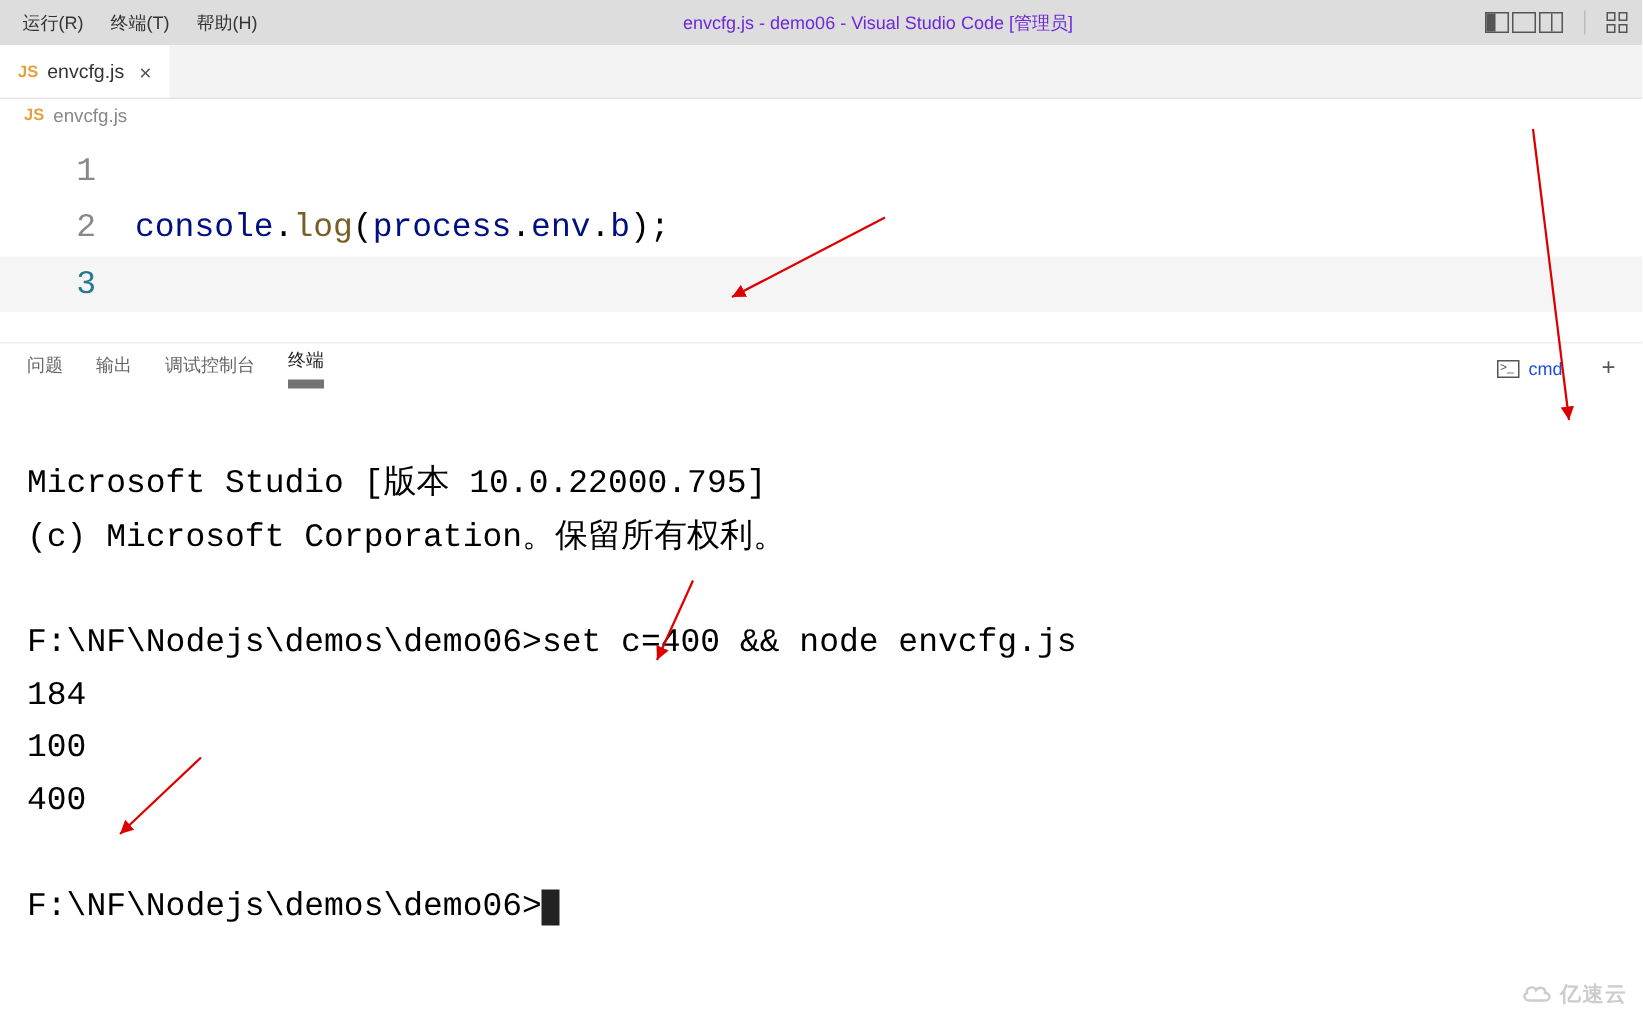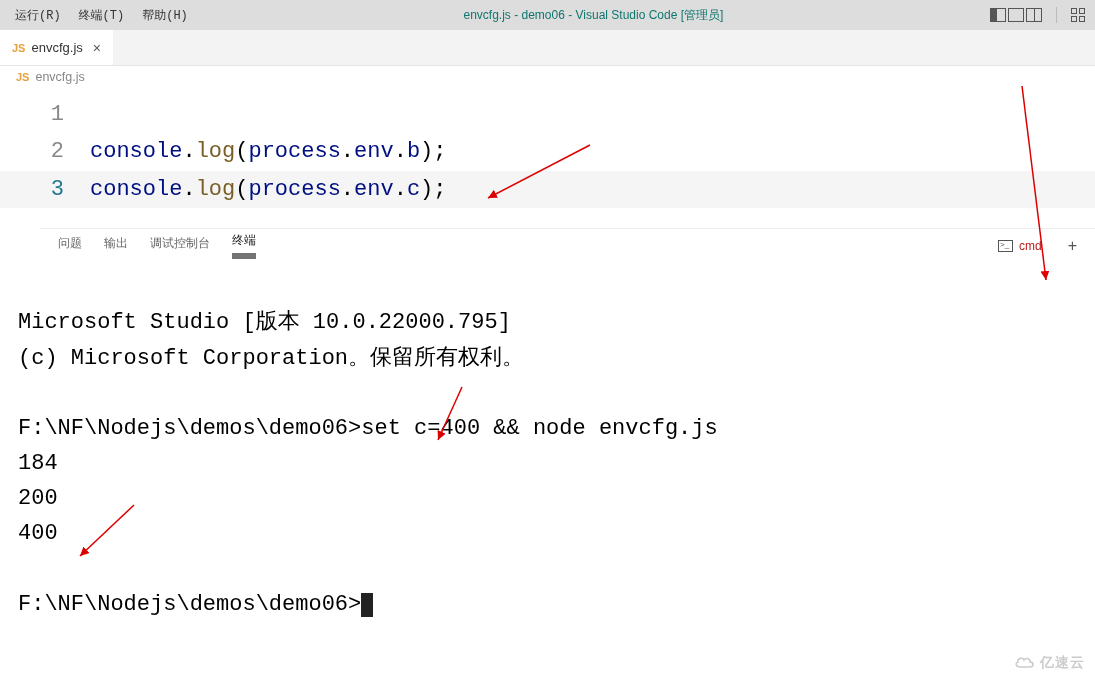--- a/index.html
+++ b/index.html
@@ -13,22 +13,22 @@
   }
   .titlebar {
     height: 30px;
     background: #dddddd;
     display: flex; align-items: center;
     padding: 0 6px;
     font-size: 12px;
     color: #333;
   }
   .titlebar .menus { display: flex; gap: 0; }
-  .titlebar .menus .menu-item { padding: 0 9px; cursor: default; font-family: Liberation Mono, monospace; }
-  .titlebar .title { flex: 1; text-align: center; color: #0f766e; font-size: 12px; }
+  .titlebar .menus .menu-item { padding: 0 9px; cursor: default; }
+  .titlebar .title { flex: 1; text-align: center; color: #6d28d9; font-size: 12px; }
   .titlebar .right-icons { display: flex; gap: 10px; align-items: center; }
   .layout-icons { display:flex; gap:2px; }
   .layout-icons .box {
     width: 16px; height: 14px; border: 1px solid #555; background: #ddd; position: relative;
   }
   .layout-icons .box.filled::before {
     content: ""; position:absolute; left:0; top:0; bottom:0; width:6px; background:#555;
   }
   .layout-icons .box.right::before {
     content:""; position:absolute; right:0; top:0; bottom:0; width:6px; background:rgba(0,0,0,0);
@@ -86,26 +86,25 @@
   .code-line.current { background: #f5f5f5; }
 
   .panel-tabs {
     display:flex; align-items:center;
     height: 34px;
     padding: 0 18px;
     font-size: 12px;
     color: #666;
     gap: 22px;
     border-top: 1px solid #eee;
-    margin-left: 40px;
   }
   .panel-tabs .ptab { padding-bottom:4px; cursor:default; }
   .panel-tabs .ptab.active { color:#222; border-bottom: 6px solid #737373; }
   .panel-tabs .spacer { flex:1; }
-  .panel-tabs .term-label { display:flex; align-items:center; gap:6px; color:#b91c1c; }
+  .panel-tabs .term-label { display:flex; align-items:center; gap:6px; color:#1d4ed8; }
   .panel-tabs .term-icon { width:15px; height:12px; border:1px solid #555; position:relative; }
   .panel-tabs .term-icon::after { content:">_"; position:absolute; font-size:8px; left:1px; top:-1px; color:#555; }
   .panel-tabs .plus { font-size:16px; color:#555; margin-left:4px; }
 
   .terminal {
     font-family: "NSimSun", Consolas, "Courier New", monospace;
     font-size: 22px;
     line-height: 1.6;
     padding: 8px 18px 18px 18px;
     color:#000;
@@ -169,21 +168,20 @@
 <div class="editor">
   <div class="code-line">
     <div class="gutter dim">1</div>
   </div>
   <div class="code-line">
     <div class="gutter dim">2</div>
     <div class="code"><span class="tok-obj">console</span><span class="tok-punc">.</span><span class="tok-func">log</span><span class="tok-punc">(</span><span class="tok-prop">process</span><span class="tok-punc">.</span><span class="tok-prop">env</span><span class="tok-punc">.</span><span class="tok-prop">b</span><span class="tok-punc">);</span></div>
   </div>
   <div class="code-line current">
     <div class="gutter">3</div>
-    <div class="code"><span class="tok-obj">console</span><span class="tok-punc">.</span><span class="tok-func">log</span><span class="tok-punc">(</span><span class="tok-prop">process</span><span class="tok-punc">.</span><span class="tok-prop">env</span><span class="tok-punc">.</span><span class="tok-prop">c</span><span class="tok-punc">);</span></div>
   </div>
 </div>
 
 <div class="panel-tabs">
   <div class="ptab">问题</div>
   <div class="ptab">输出</div>
   <div class="ptab">调试控制台</div>
   <div class="ptab active">终端</div>
   <div class="spacer"></div>
   <div class="term-label">
@@ -192,21 +190,21 @@
   </div>
   <div class="plus">+</div>
 </div>
 
 <div class="terminal">
 <span>Microsoft Studio [版本 10.0.22000.795]</span>
 <span>(c) Microsoft Corporation。保留所有权利。</span>
 
 <span>F:\NF\Nodejs\demos\demo06&gt;</span><span>set c=400 &amp;&amp; node envcfg.js</span>
 <span>184</span>
-<span>200</span>
+<span>100</span>
 <span>400</span>
 
 <span>F:\NF\Nodejs\demos\demo06&gt;</span><span class="cursor"></span>
 </div>
 
 <svg class="arrow" style="left:480px; top:140px;" width="120" height="70">
   <defs>
       <marker id="ah1" markerWidth="8" markerHeight="8" refX="6" refY="3" orient="auto">
         <path d="M0,0 L6,3 L0,6 Z" fill="#d00"></path>
       </marker>

